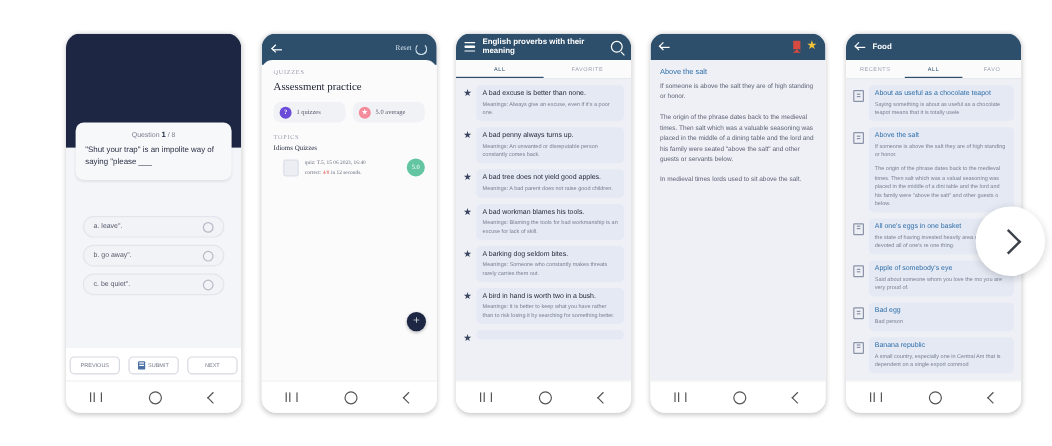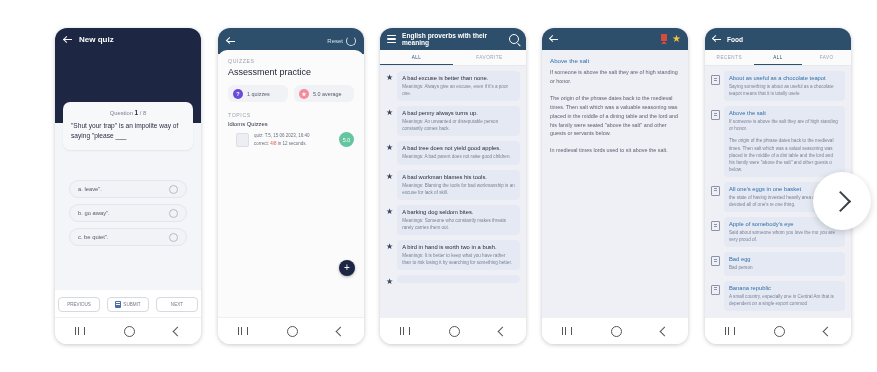--- a/index.html
+++ b/index.html
@@ -62,21 +62,21 @@
     position:absolute;left:0;right:0;bottom:0;height:28px;background:#ffffff;
     display:flex;align-items:center;justify-content:center;gap:7px;}
   .fbtn{border:1px solid #d7d9e0;border-radius:4px;height:13px;min-width:30px;
     display:flex;align-items:center;justify-content:center;gap:2px;
     font-size:4.6px;color:#777b8a;padding:0 5px;background:#fff;}
   .doc-icon{width:6px;height:7px;background:#4a6fa5;border-radius:1px;position:relative;flex:none;}
   .doc-icon:after{content:"";position:absolute;left:1px;top:1.5px;width:4px;height:1px;
     background:#fff;box-shadow:0 2px 0 #fff;}
 
   
-  #p2{left:218px;}
+  #p2{left:218px;font-family:Liberation Serif, serif;}
   #p2 .screen{background:#f2f3f7;}
   .p2-top{background:#2d4f6b;height:26px;display:flex;align-items:center;
     justify-content:space-between;padding:0 8px;color:#fff;}
   .reset-wrap{display:flex;align-items:center;gap:3px;font-size:6px;color:#cfe0ec;}
   .refresh-ic{width:8px;height:8px;border:1.2px solid #cfe0ec;border-radius:50%;
     border-top-color:transparent;position:relative;}
   .p2-sheet{position:absolute;left:0;right:0;top:22px;bottom:0;background:#fbfbfc;
     border-radius:9px 9px 0 0;padding:8px 10px;}
   .sec-label{font-size:5.2px;color:#9a9fae;letter-spacing:.6px;margin-bottom:3px;}
   .p2-title{font-size:9px;color:#222634;margin:0 0 8px 0;}
@@ -152,24 +152,20 @@
     transform:rotate(45deg);margin-left:-4px;}
 </style>
 </head>
 <body>
 
 <div class="stage">
 
   <div class="phone" id="p1">
     <div class="screen">
       <div class="p1-top">
-        <div class="p1-bar">
-          <span class="back-arrow"></span>
-          <span>New quiz</span>
-        </div>
       </div>
 
       <div class="q-card">
         <div class="q-label">
           <span>Question</span>
           <b>1</b>
           <span>/ 8</span>
         </div>
         <div class="q-text">"Shut your trap" is an impolite way of saying "please ___</div>
       </div>

